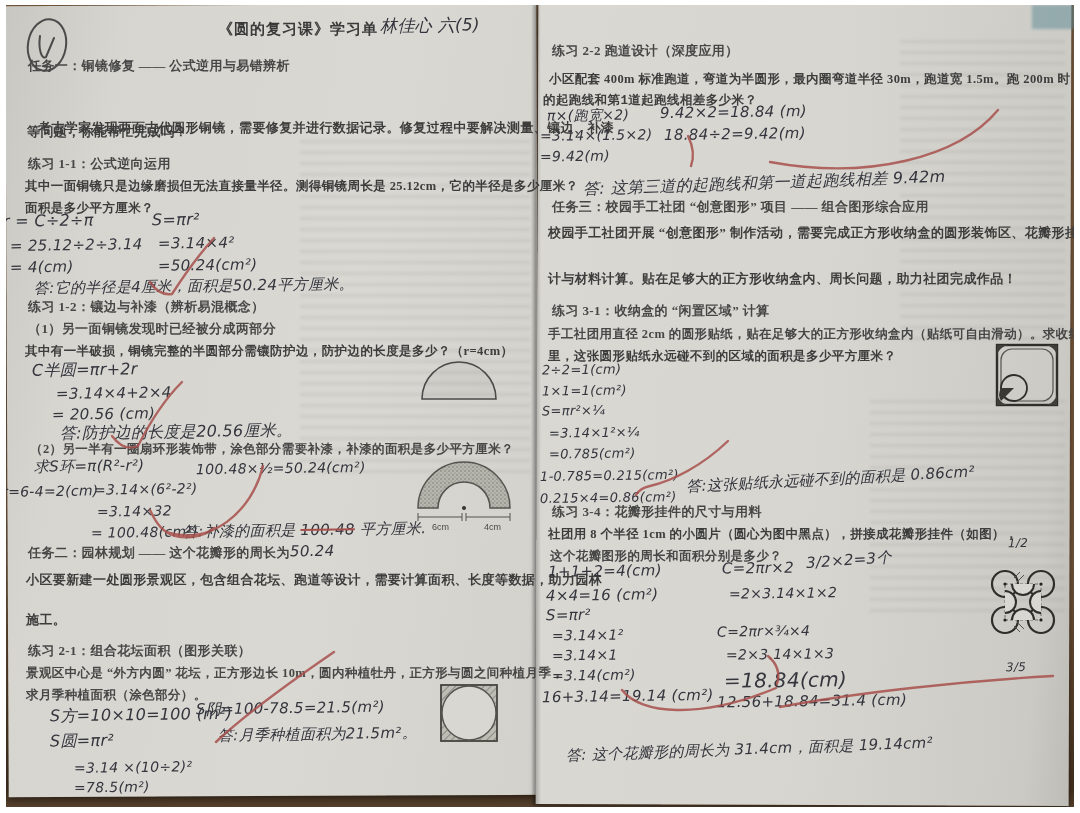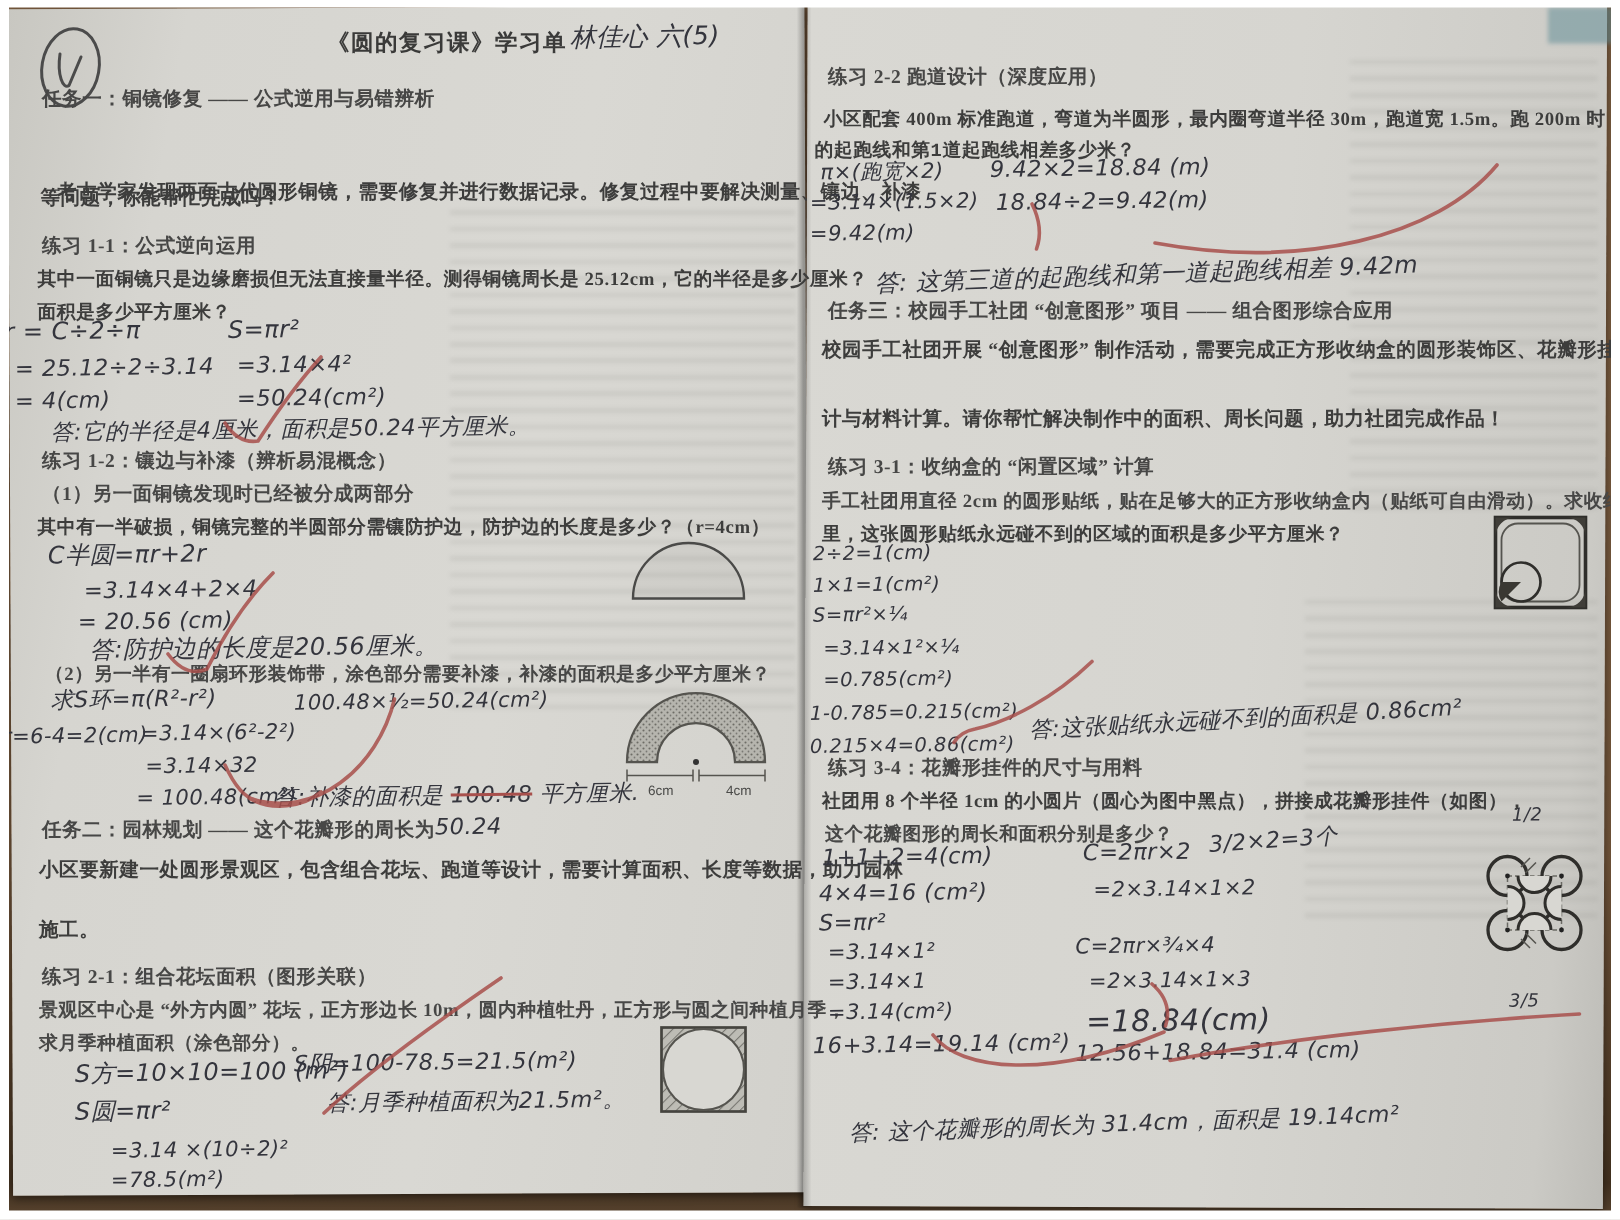--- a/index.html
+++ b/index.html
@@ -164,21 +164,21 @@
         <div class="line print-bold" style="left: 549px; top: 71px; font-size: 12.5px; width: 524px; overflow: hidden;">小区配套 400m 标准跑道，弯道为半圆形，最内圈弯道半径 30m，跑道宽 1.5m。跑 200m 时，第3</div>
         <div class="line print-bold" style="left: 543px; top: 93px; font-size: 12.5px; font-family: Liberation Mono, monospace;">的起跑线和第1道起跑线相差多少米？</div>
         <div class="line hand" style="left: 547px; top: 106px; font-size: 14px;">π×(跑宽×2)</div>
         <div class="line hand" style="left: 660px; top: 103px; font-size: 15px;">9.42×2=18.84 (m)</div>
         <div class="line hand" style="left: 540px; top: 126px; font-size: 14px;">=3.14×(1.5×2)</div>
         <div class="line hand" style="left: 664px; top: 125px; font-size: 15px;">18.84÷2=9.42(m)</div>
         <div class="line hand" style="left: 540px; top: 147px; font-size: 14px;">=9.42(m)</div>
         <div class="line hand" style="left: 583px; top: 173px; font-size: 16px; transform: rotate(-2deg);">答: 这第三道的起跑线和第一道起跑线相差 9.42m</div>
         <div class="line print" style="left: 552px; top: 199px; font-size: 13px;">任务三：校园手工社团 “创意图形” 项目 —— 组合图形综合应用</div>
         <div class="line print-bold" style="left: 548px; top: 225px; font-size: 13px;">校园手工社团开展 “创意图形” 制作活动，需要完成正方形收纳盒的圆形装饰区、花瓣形挂件的设</div>
-        <div class="line print-bold" style="left: 548px; top: 271px; font-size: 13px;">计与材料计算。请你帮忙解决制作中的面积、周长问题，助力社团完成作品！</div>
+        <div class="line print-bold" style="left: 548px; top: 271px; font-size: 13px;">计与材料计算。贴在足够大的正方形收纳盒内、周长问题，助力社团完成作品！</div>
         <div class="line print" style="left: 552px; top: 303px; font-size: 13px;">练习 3-1：收纳盒的 “闲置区域” 计算</div>
         <div class="line print" style="left: 548px; top: 326px; font-size: 12.5px;">手工社团用直径 2cm 的圆形贴纸，贴在足够大的正方形收纳盒内（贴纸可自由滑动）。求收纳盒</div>
         <div class="line print-bold" style="left: 548px; top: 348px; font-size: 12.5px;">里，这张圆形贴纸永远碰不到的区域的面积是多少平方厘米？</div>
         <div class="line hand" style="left: 542px; top: 362px; font-size: 13px;">2÷2=1(cm)</div>
         <div class="line hand" style="left: 542px; top: 383px; font-size: 13px;">1×1=1(cm²)</div>
         <div class="line hand" style="left: 542px; top: 403px; font-size: 13px;">S=πr²×¼</div>
         <div class="line hand" style="left: 549px; top: 425px; font-size: 13px;">=3.14×1²×¼</div>
         <div class="line hand" style="left: 549px; top: 446px; font-size: 13px;">=0.785(cm²)</div>
         <div class="line hand" style="left: 540px; top: 468px; font-size: 13px;">1-0.785=0.215(cm²)</div>
         <div class="line hand" style="left: 540px; top: 490px; font-size: 13px;">0.215×4=0.86(cm²)</div>

